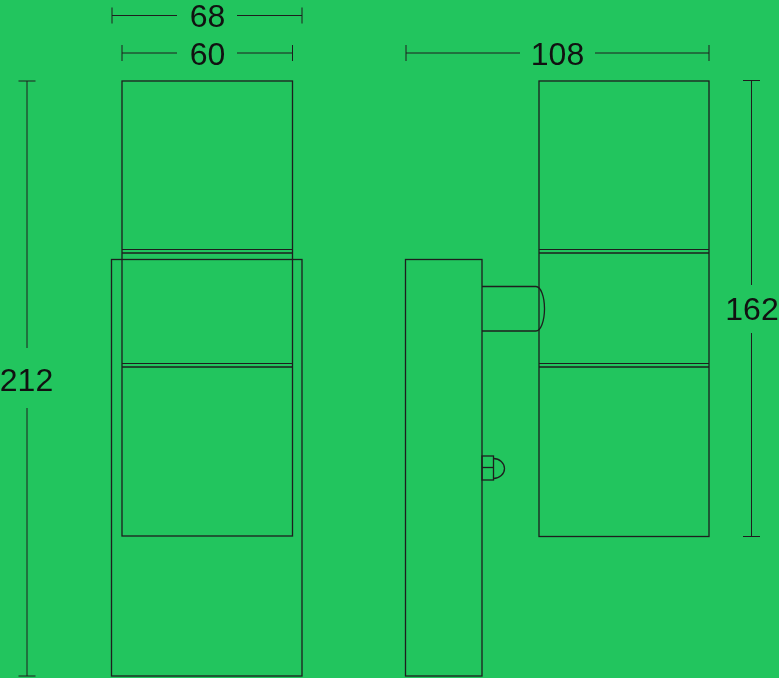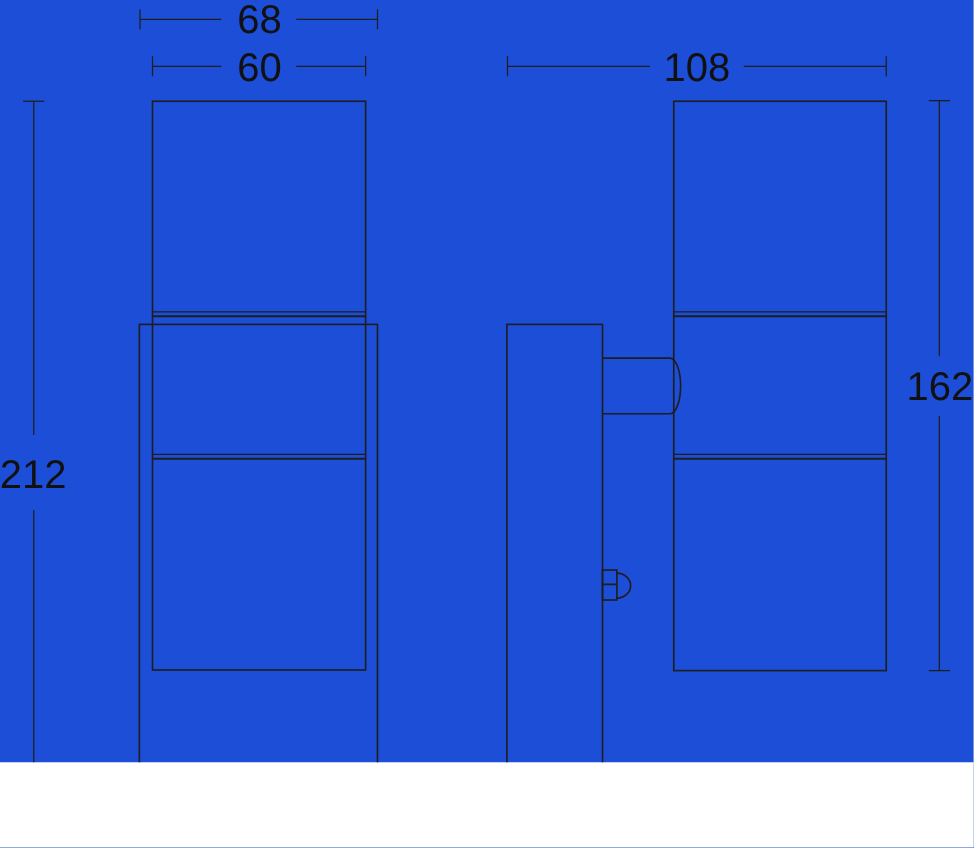--- a/index.html
+++ b/index.html
@@ -3,22 +3,22 @@
 <meta charset="utf-8">
 <style>
   html, body {
     margin: 0;
     padding: 0;
     background: #ffffff;
   }
   .canvas {
     position: relative;
     width: 779px;
-    height: 610px;
-    background: #1d4ed8;
+    height: 678px;
+    background: #22c55e;
     font-family: "Liberation Sans", sans-serif;
     overflow: hidden;
   }
   svg { display: block; }
   .outline {
     fill: none;
     stroke: #1e1e1e;
     stroke-width: 1.3;
   }
   .seam-thin {

